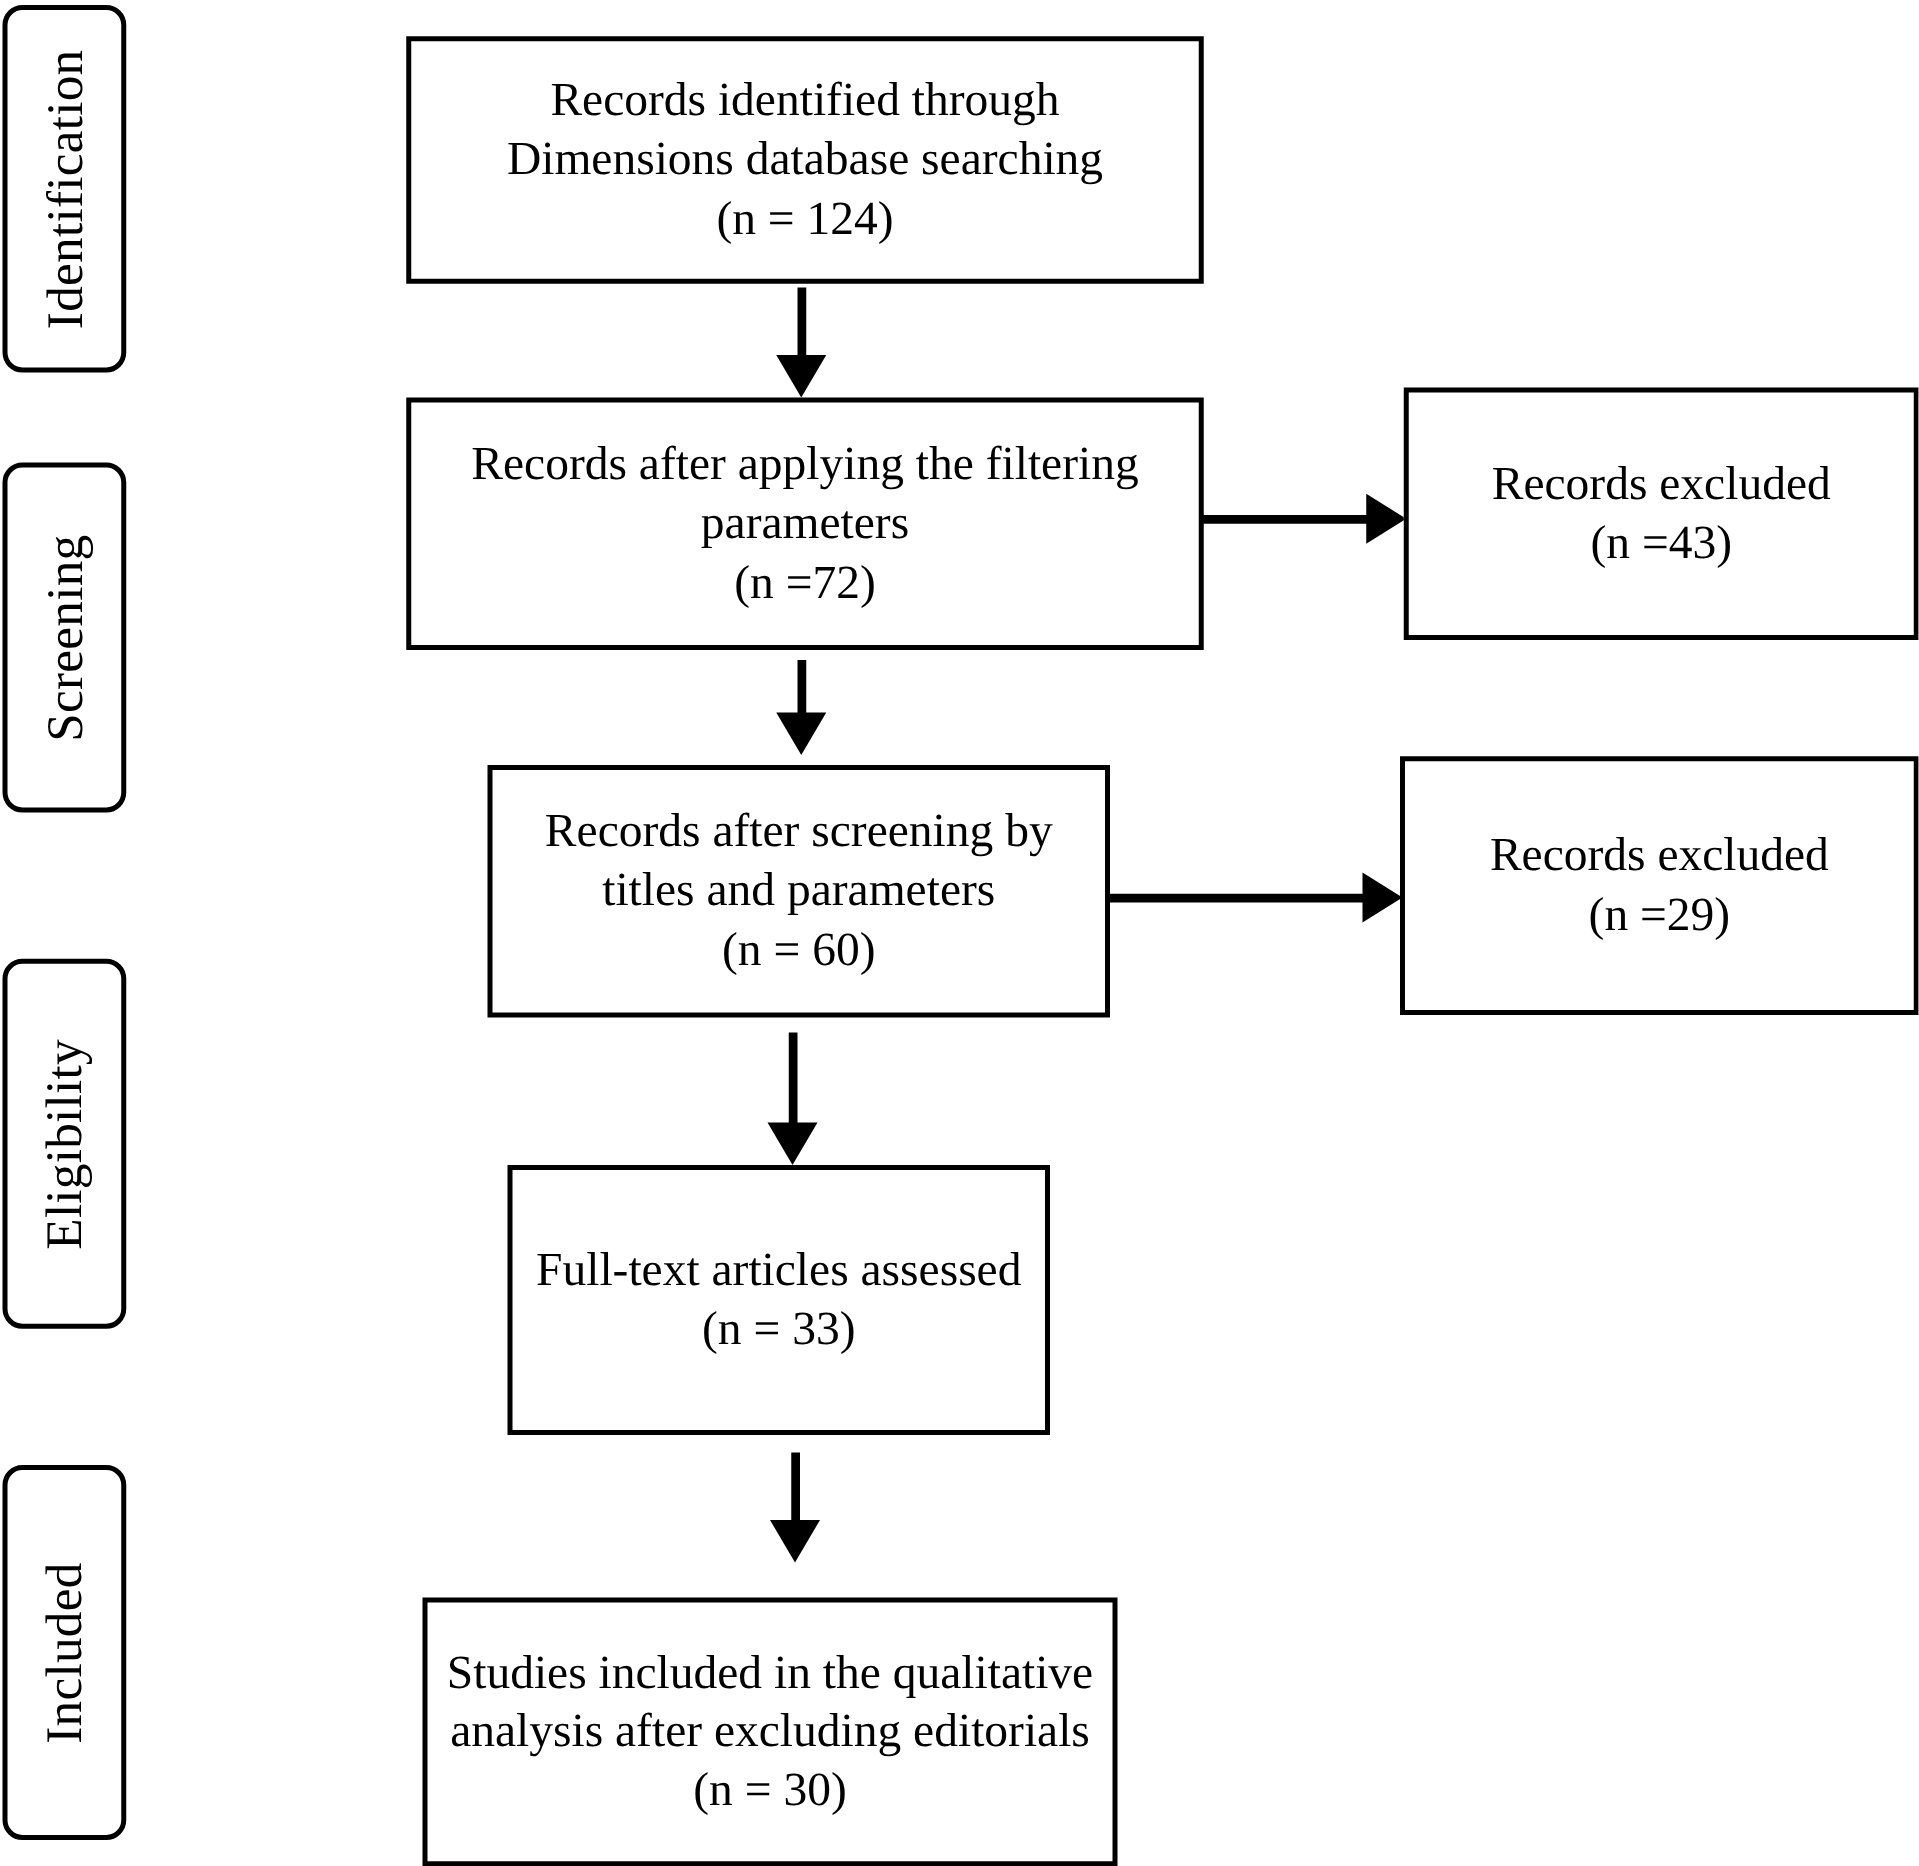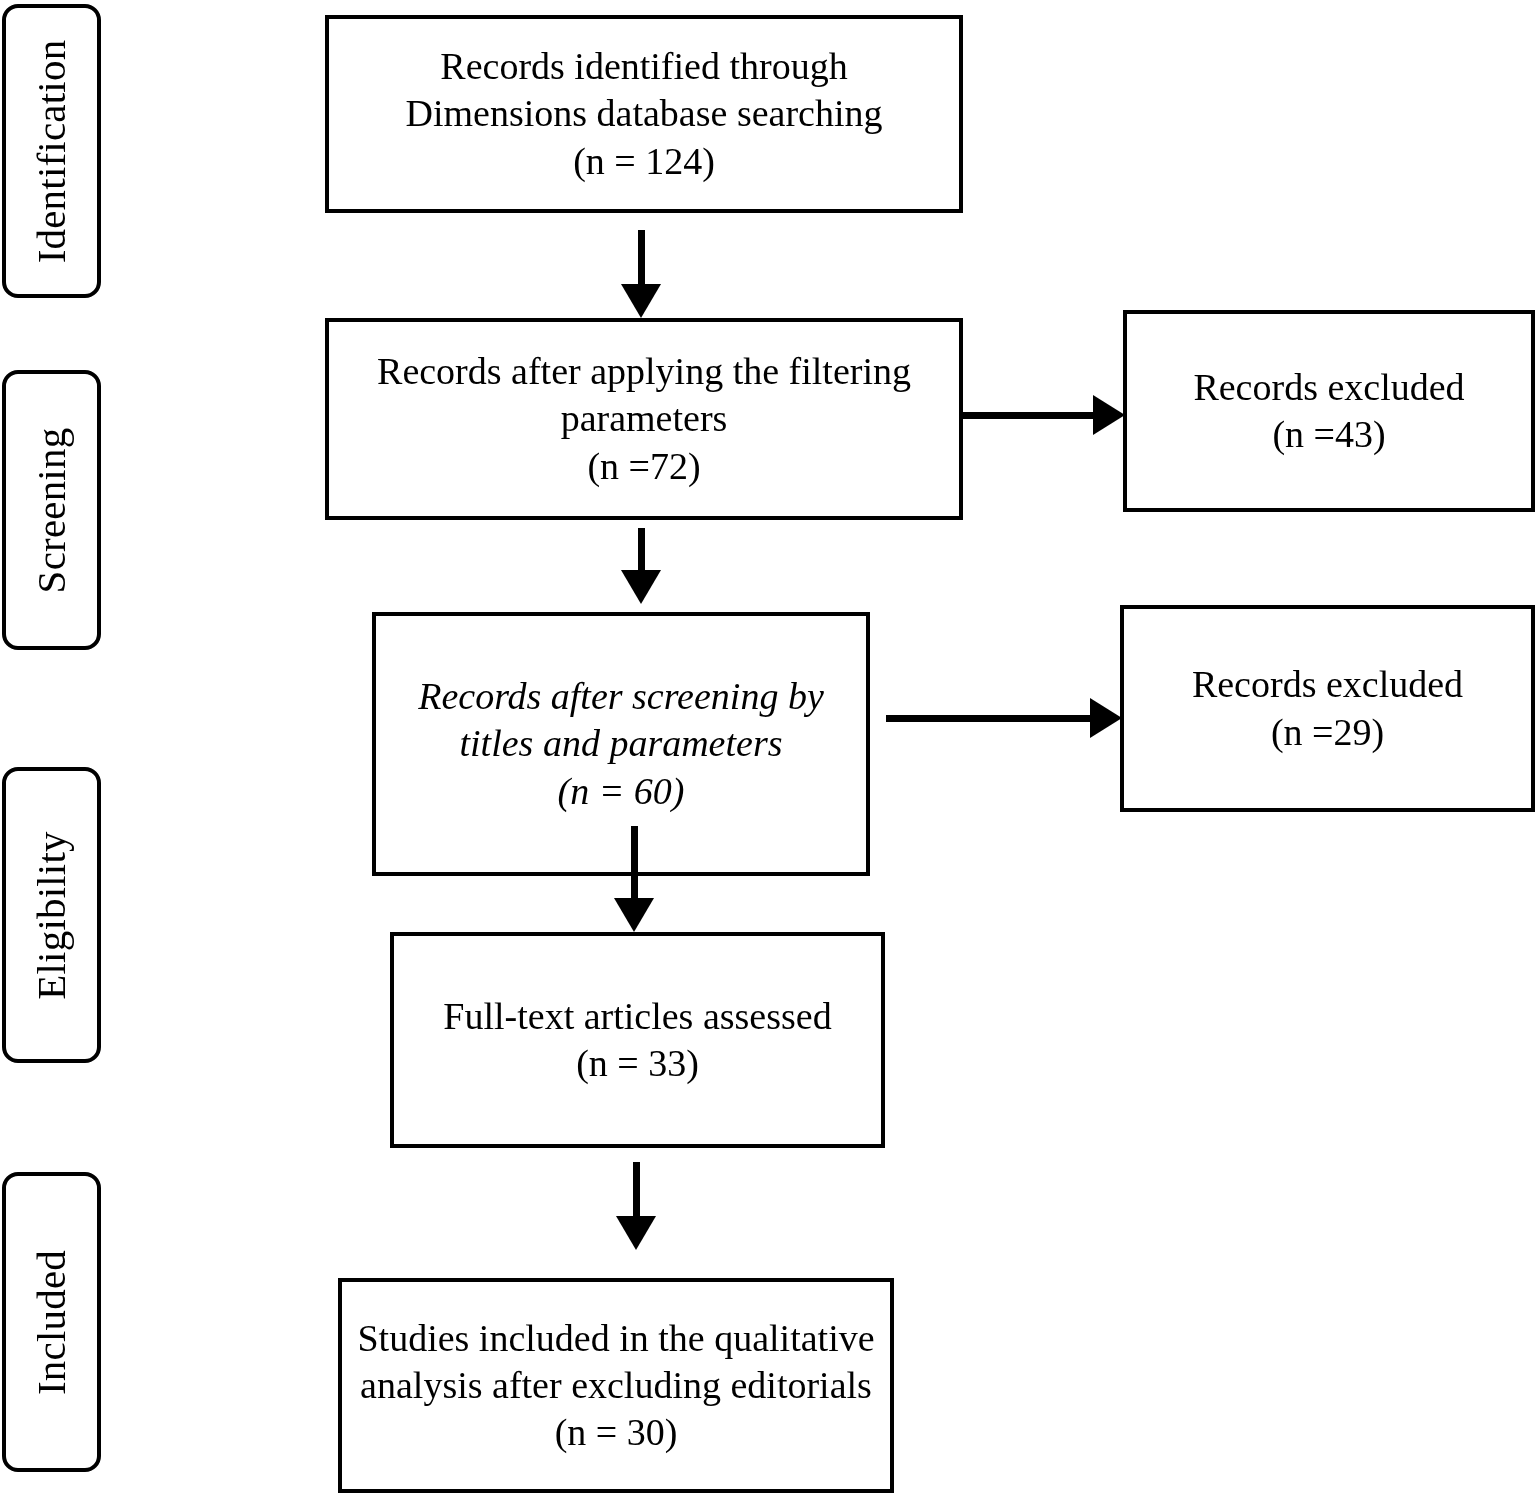--- a/index.html
+++ b/index.html
@@ -117,21 +117,21 @@
   </div>
 
   <div class="stage-label" style="left:2px; top:767px; width:99px; height:296px;">
     <span class="stage-text">Eligibility</span>
   </div>
 
   <div class="stage-label" style="left:2px; top:1172px; width:99px; height:300px;">
     <span class="stage-text">Included</span>
   </div>
 
-  <div class="flow-box" style="left:325px; top:15px; width:638px; height:198px;">
+  <div class="flow-box" style="left:325px; top:29px; width:638px; height:198px;">
     <div class="line">Records identified through</div>
     <div class="line">Dimensions database searching</div>
     <div class="line">(n = 124)</div>
   </div>
 
   <div class="arrow-v" style="left:641px; top:230px; height:88px;">
     <div class="shaft" style="height:58px;"></div>
     <div class="head"></div>
   </div>
 
@@ -149,42 +149,42 @@
   <div class="flow-box" style="left:1123px; top:310px; width:412px; height:202px;">
     <div class="line">Records excluded</div>
     <div class="line">(n =43)</div>
   </div>
 
   <div class="arrow-v" style="left:641px; top:528px; height:76px;">
     <div class="shaft" style="height:46px;"></div>
     <div class="head"></div>
   </div>
 
-  <div class="flow-box" style="left:372px; top:612px; width:498px; height:264px;font-style:italic;">
+  <div class="flow-box" style="left:390px; top:612px; width:498px; height:202px;">
     <div class="line">Records after screening by</div>
     <div class="line">titles and parameters</div>
     <div class="line">(n = 60)</div>
   </div>
 
   <div class="arrow-h" style="left:886px; top:718px; width:236px;">
     <div class="shaft" style="width:206px;"></div>
     <div class="head"></div>
   </div>
 
   <div class="flow-box" style="left:1120px; top:605px; width:415px; height:207px;">
     <div class="line">Records excluded</div>
     <div class="line">(n =29)</div>
   </div>
 
   <div class="arrow-v" style="left:634px; top:826px; height:106px;">
     <div class="shaft" style="height:76px;"></div>
     <div class="head"></div>
   </div>
 
-  <div class="flow-box" style="left:390px; top:932px; width:495px; height:216px;">
+  <div class="flow-box" style="left:406px; top:932px; width:434px; height:216px;">
     <div class="line">Full-text articles assessed</div>
     <div class="line">(n = 33)</div>
   </div>
 
   <div class="arrow-v" style="left:636px; top:1162px; height:88px;">
     <div class="shaft" style="height:58px;"></div>
     <div class="head"></div>
   </div>
 
   <div class="flow-box" style="left:338px; top:1278px; width:556px; height:215px;">

